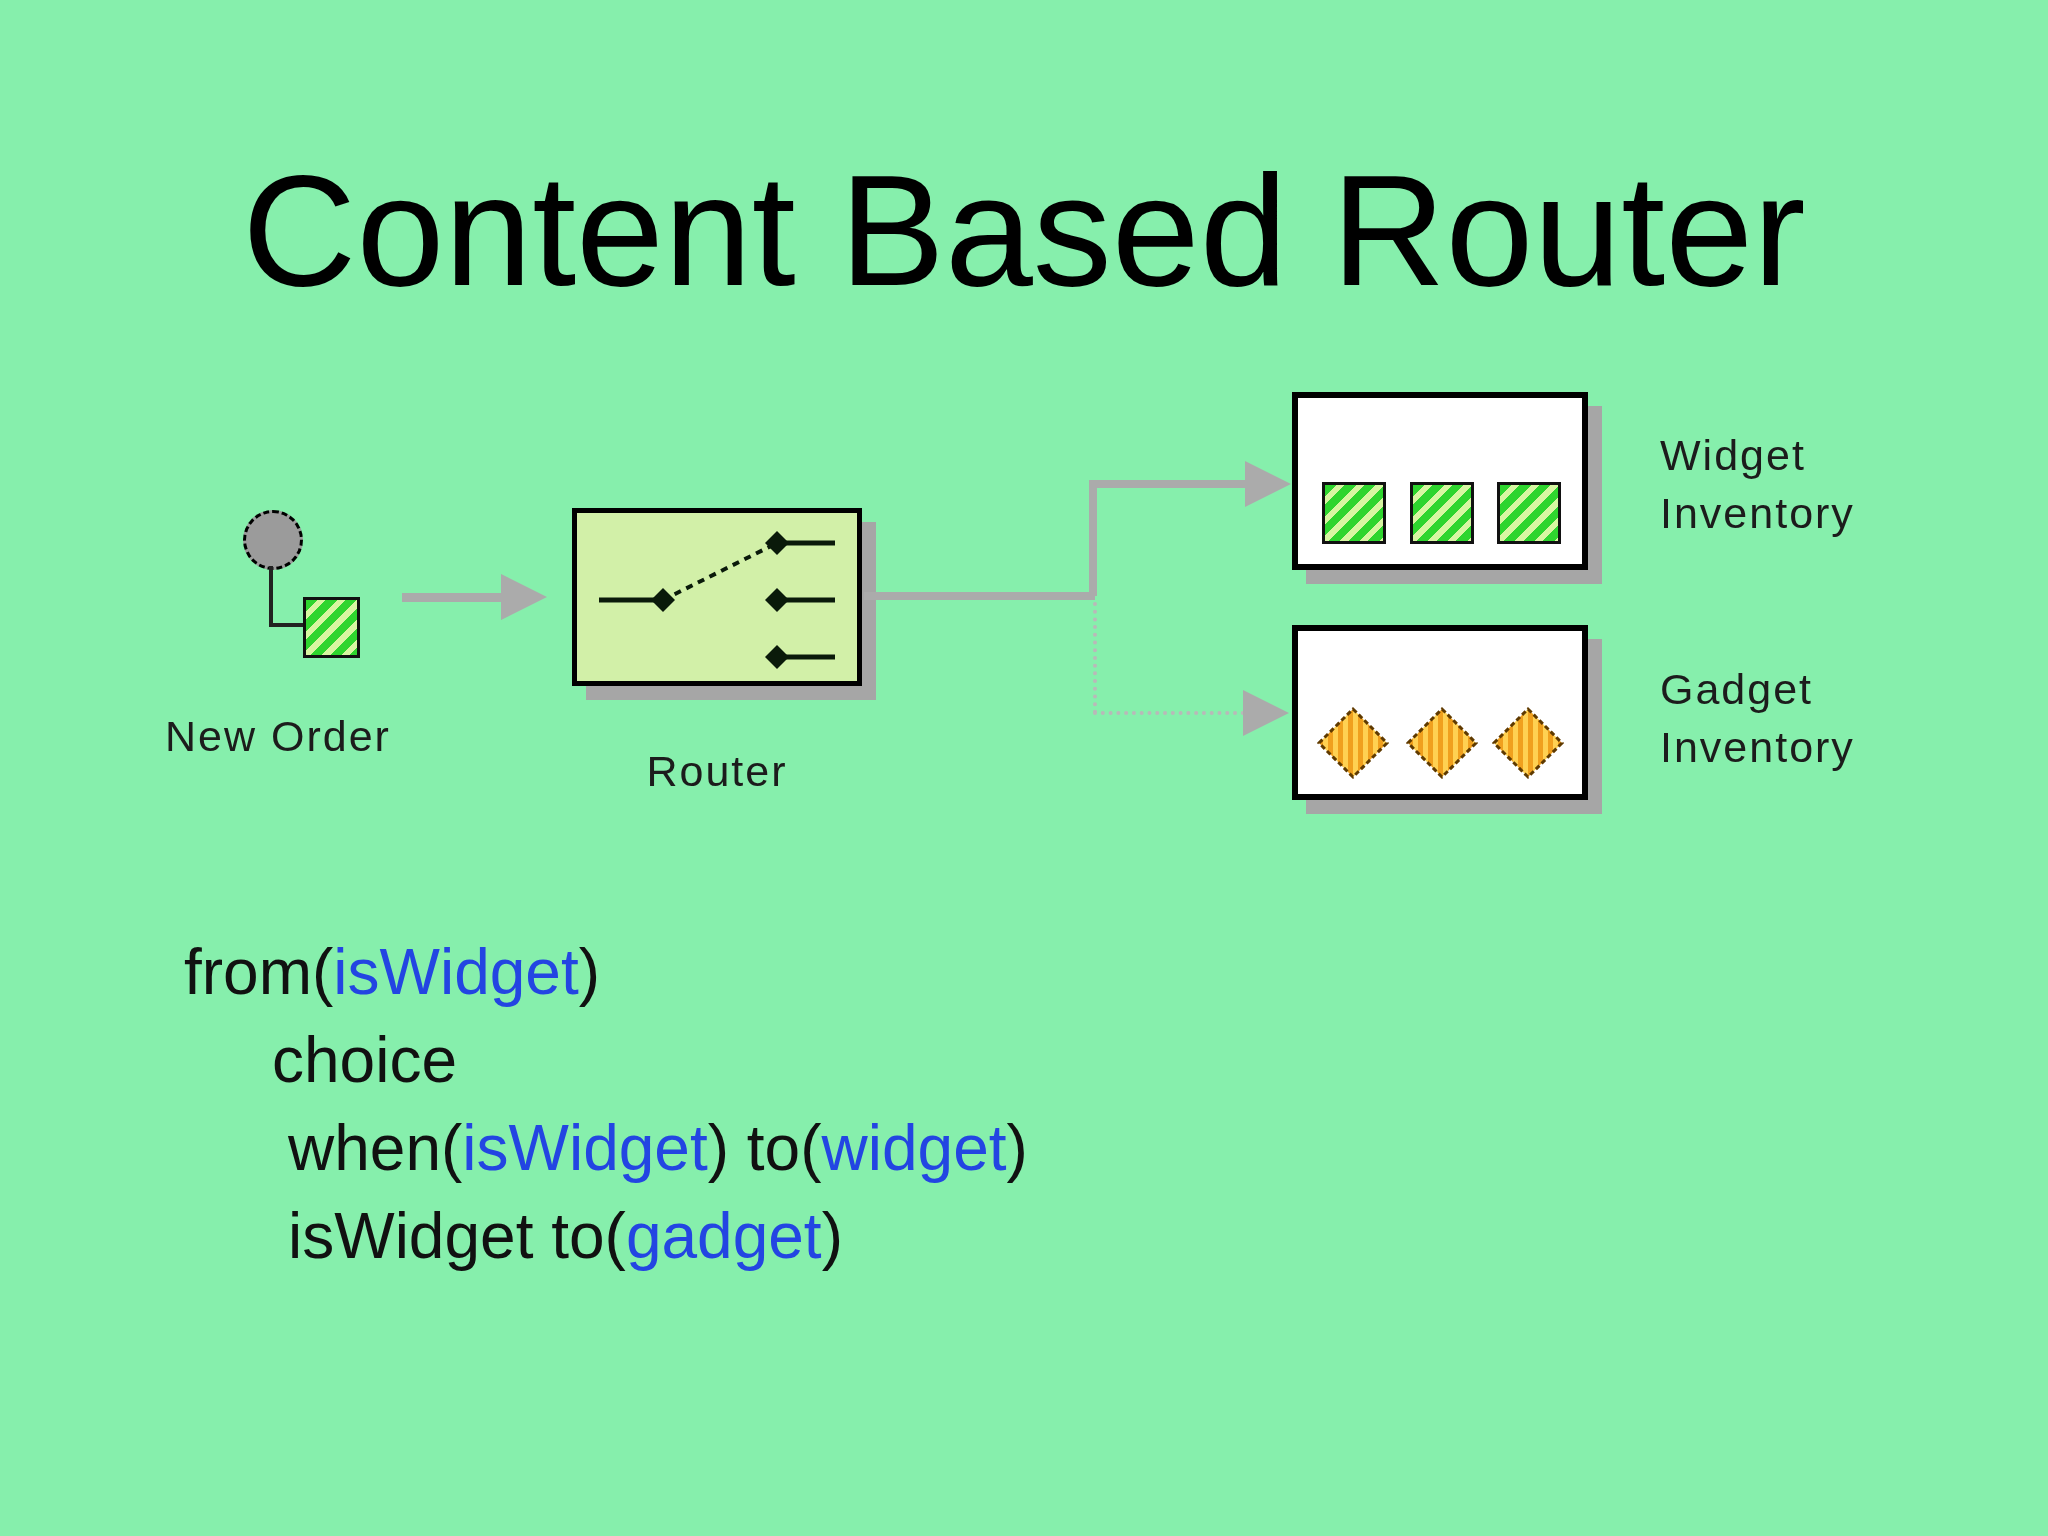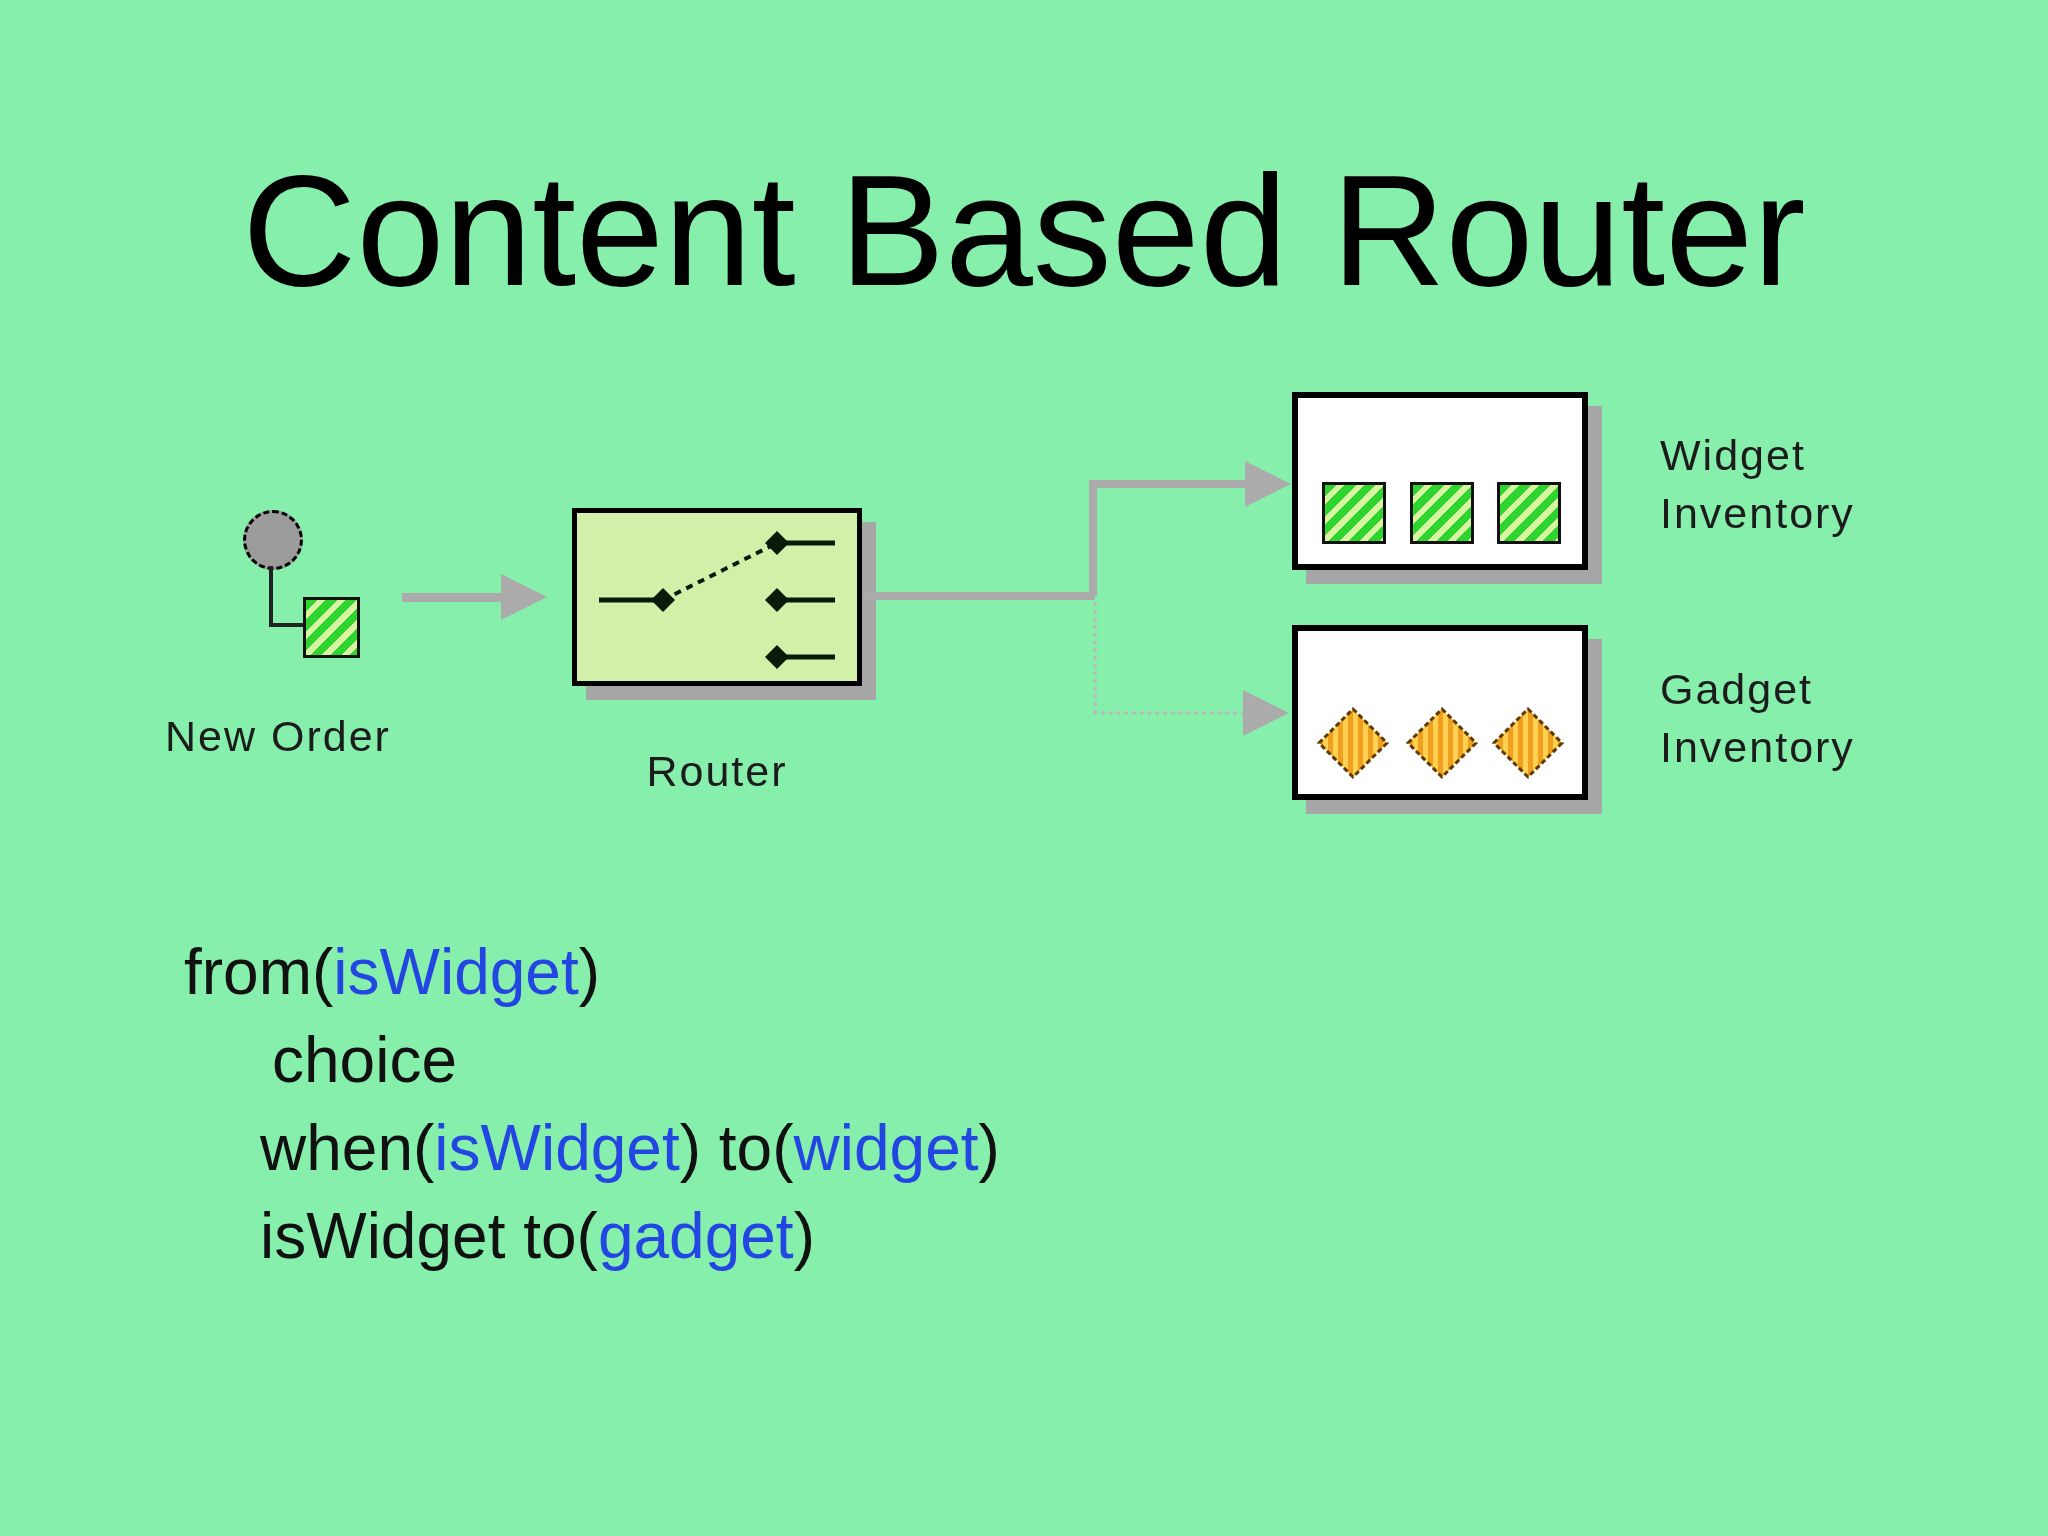--- a/index.html
+++ b/index.html
@@ -65,21 +65,21 @@
   .ws1{left:24px;} .ws2{left:112px;} .ws3{left:199px;}
   .widget-label{left:1660px;top:426px;}
   .gadget-label{left:1660px;top:660px;}
   
   .code{
     left:184px;top:928px;font-size:64px;line-height:88px;color:var(--code-text);
     white-space:nowrap;
   }
   .code-line{display:block;}
   .ind1{margin-left:88px;}
-  .ind2{margin-left:76px;}
+  .ind2{margin-left:104px;}
   .c-blue{color:var(--code-blue);}
 </style>
 </head>
 <body>
 
 <div class="slide">
 
   <div class="abs title">Content Based Router</div>
 
   <div class="abs msg-circle"></div>

